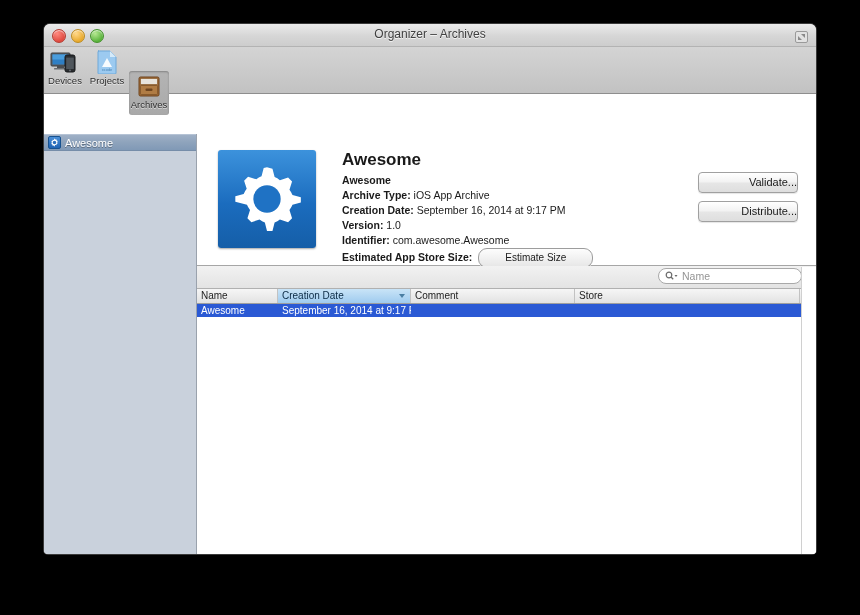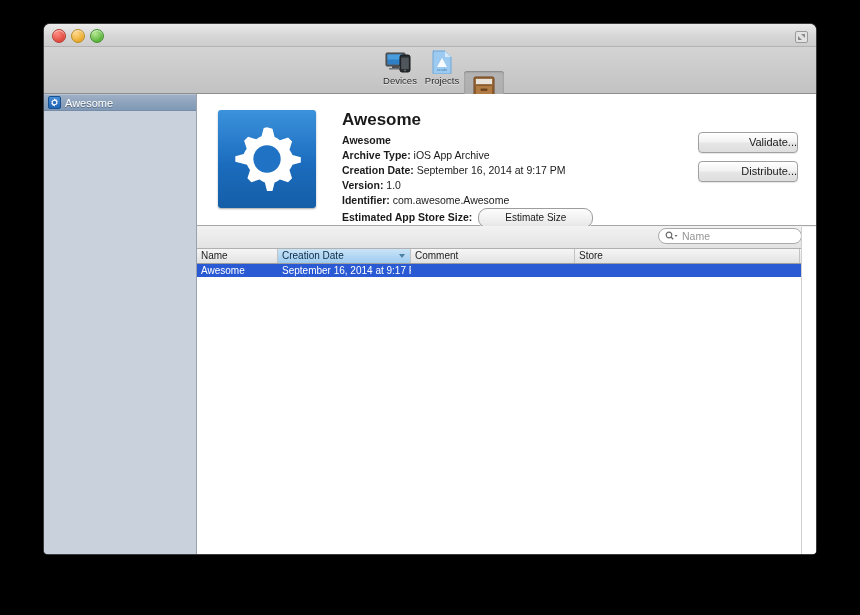--- a/index.html
+++ b/index.html
@@ -70,23 +70,21 @@
     cursor: pointer;
   }
 
   
   #toolbar {
     position: relative;
     height: 46px;
     background: linear-gradient(to bottom, #d4d4d4 0%, #c2c2c2 100%);
     border-bottom: 1px solid #8e8e8e;
     display: flex;
-    justify-content: center;
     align-items: flex-start;
-    padding-left: 24px;
   }
 
   .tb-item {
     width: 40px;
     height: 44px;
     margin: 0 1px;
     display: flex;
     flex-direction: column;
     align-items: center;
     justify-content: flex-start;
@@ -113,20 +111,21 @@
     margin-top: 1px;
     text-shadow: 0 1px 0 rgba(255,255,255,.6);
     white-space: nowrap;
   }
 
   
   #body {
     position: relative;
     height: 468px;
     display: flex;
+    margin-top: 40px;
   }
 
   
   #sidebar {
     width: 153px;
     background: #c9d1dc;
     border-right: 1px solid #9aa2ad;
     box-sizing: border-box;
     padding-top: 0px;
   }
@@ -350,20 +349,21 @@
 <body>
 
 <div id="screen">
 
   <div id="window">
 
     <div id="titlebar">
       <div class="traffic tl-close"></div>
       <div class="traffic tl-min"></div>
       <div class="traffic tl-max"></div>
+      <div id="window-title">Organizer – Archives</div>
       <div id="fullscreen-btn">
         <svg width="13" height="12" viewBox="0 0 13 12">
           <rect x="0.5" y="0.5" width="12" height="11" rx="1.5" fill="#e2e2e2" stroke="#9a9a9a"></rect>
           <polygon points="6,3 10,3 10,7" fill="#8a8a8a"></polygon>
           <polygon points="3,5 7,9 3,9" fill="#8a8a8a"></polygon>
         </svg>
       </div>
     </div>
 
     <div id="toolbar">

